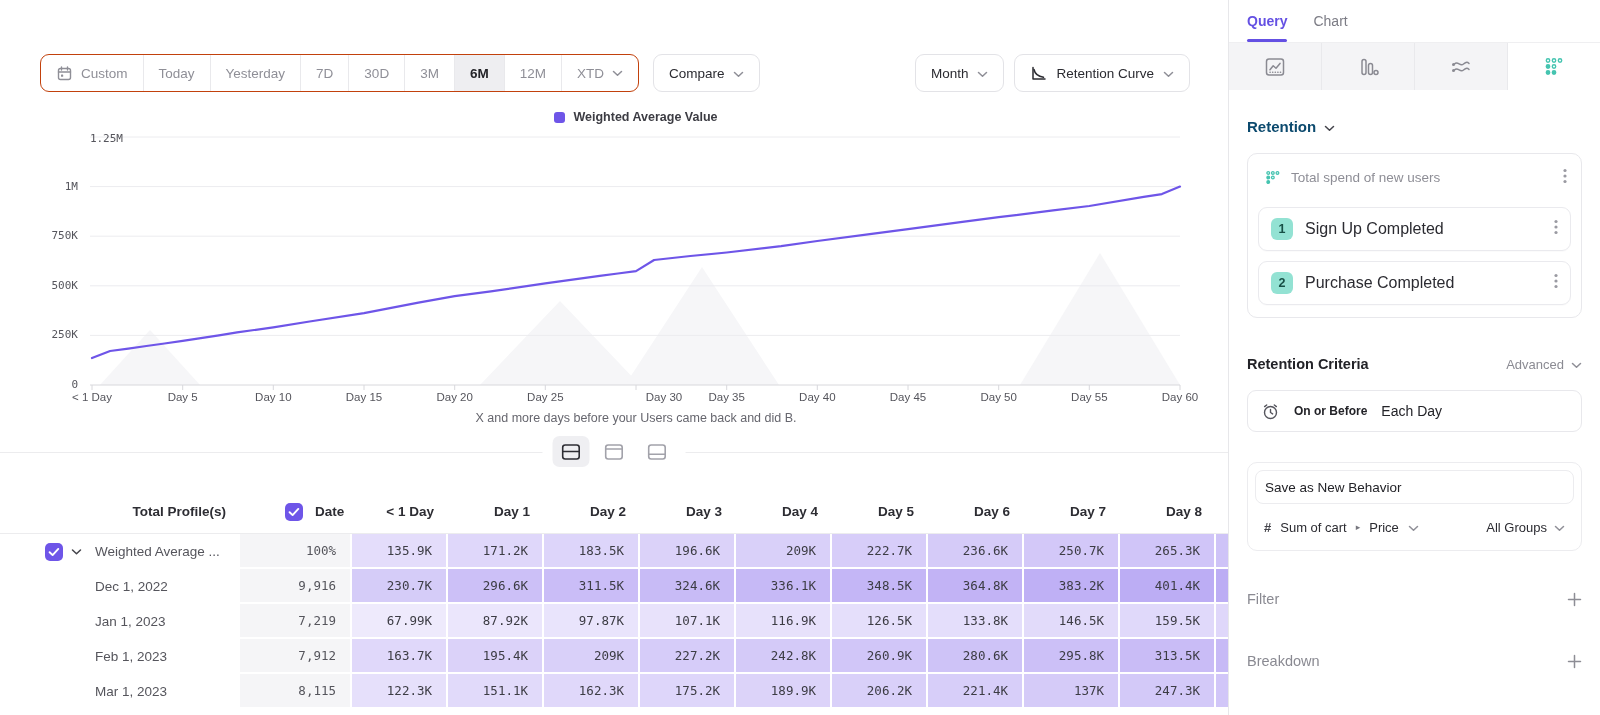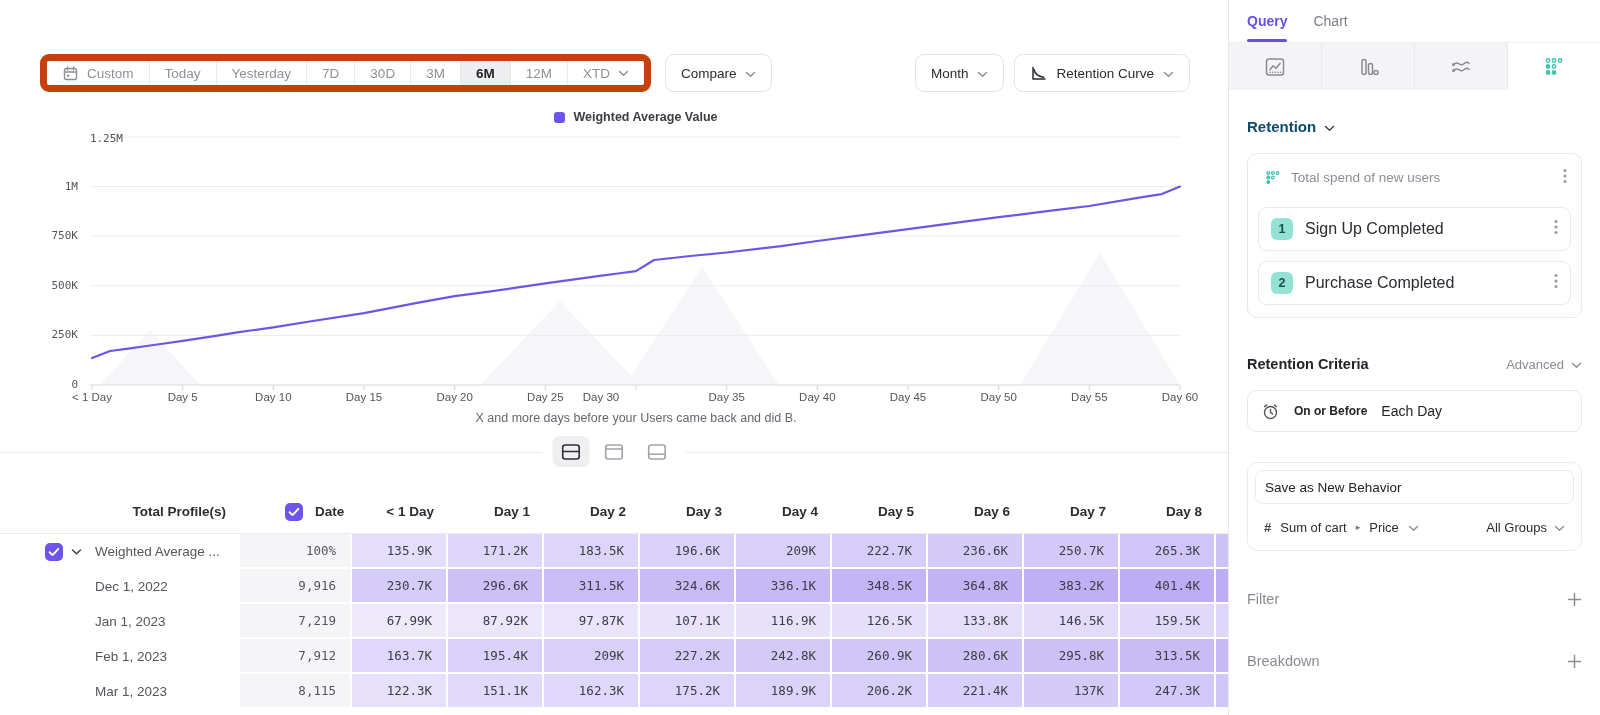--- a/index.html
+++ b/index.html
@@ -5,21 +5,21 @@
   * { box-sizing: border-box; margin: 0; padding: 0; }
   html,body { width:1600px; height:715px; overflow:hidden; background:#fff;
     font-family:"Liberation Sans", sans-serif; color:#2b2b31; }
   .mono { font-family:"DejaVu Sans Mono", monospace; }
 
   .main { position:absolute; left:0; top:0; width:1228px; height:715px; overflow:hidden; background:#fff; }
   .panel { position:absolute; left:1228px; top:0; width:372px; height:715px; border-left:1px solid #e7e7ea; background:#fff; }
 
   
   .toolbar { position:absolute; top:54px; left:40px; right:38px; height:38px; display:flex; align-items:center; }
-  .range-group { display:flex; height:38px; border:7px solid #c2410c; border-radius:9px; overflow:hidden; background:#fff; }
+  .range-group { display:flex; height:38px; border:1px solid #c2410c; border-radius:9px; overflow:hidden; background:#fff; }
   .seg { display:flex; align-items:center; gap:8px; padding:0 15px; font-size:13.5px; color:#8f8f97; cursor:pointer; border-left:1px solid #e9e9ec; white-space:nowrap; }
   .seg:first-child { border-left:none; }
   .seg.active { background:#eeeef1; color:#232328; font-weight:bold; }
   .tbtn { display:flex; align-items:center; gap:9px; height:38px; border:1px solid #e3e3e7; border-radius:9px; background:#fff; padding:5px 15px; font-size:13.5px; color:#2b2b31; font-family:inherit; cursor:pointer; white-space:nowrap; }
   .tbtn.compare { margin-left:14px; }
   .tbtn.month { margin-left:auto; }
   .tbtn.ctype { margin-left:10px; }
 
   
   .legend { position:absolute; top:110px; left:92px; width:1088px; display:flex; justify-content:center; align-items:center; gap:8px; font-size:12.5px; font-weight:bold; color:#3c3c43; }
@@ -193,21 +193,21 @@
       <div class="ylab mono" style="top: 153.8px;">500K</div>
       <div class="ylab mono" style="top: 104.2px;">750K</div>
       <div class="ylab mono" style="top: 54.6px;">1M</div>
       <div class="ylab mono" style="top: 7px; margin-left: 45px;">1.25M</div>
       <div class="xlab" style="left: 47px;">&lt; 1 Day</div>
       <div class="xlab" style="left: 137.667px;">Day 5</div>
       <div class="xlab" style="left: 228.333px;">Day 10</div>
       <div class="xlab" style="left: 319px;">Day 15</div>
       <div class="xlab" style="left: 409.667px;">Day 20</div>
       <div class="xlab" style="left: 500.333px;">Day 25</div>
-      <div class="xlab" style="left: 556px;">Day 30</div>
+      <div class="xlab" style="left: 619px;">Day 30</div>
       <div class="xlab" style="left: 681.667px;">Day 35</div>
       <div class="xlab" style="left: 772.333px;">Day 40</div>
       <div class="xlab" style="left: 863px;">Day 45</div>
       <div class="xlab" style="left: 953.667px;">Day 50</div>
       <div class="xlab" style="left: 1044.33px;">Day 55</div>
       <div class="xlab" style="left: 1135px;">Day 60</div>
     </div>
 
   <div class="view-divider"></div>
   <div class="view-toggles" id="viewToggles">

